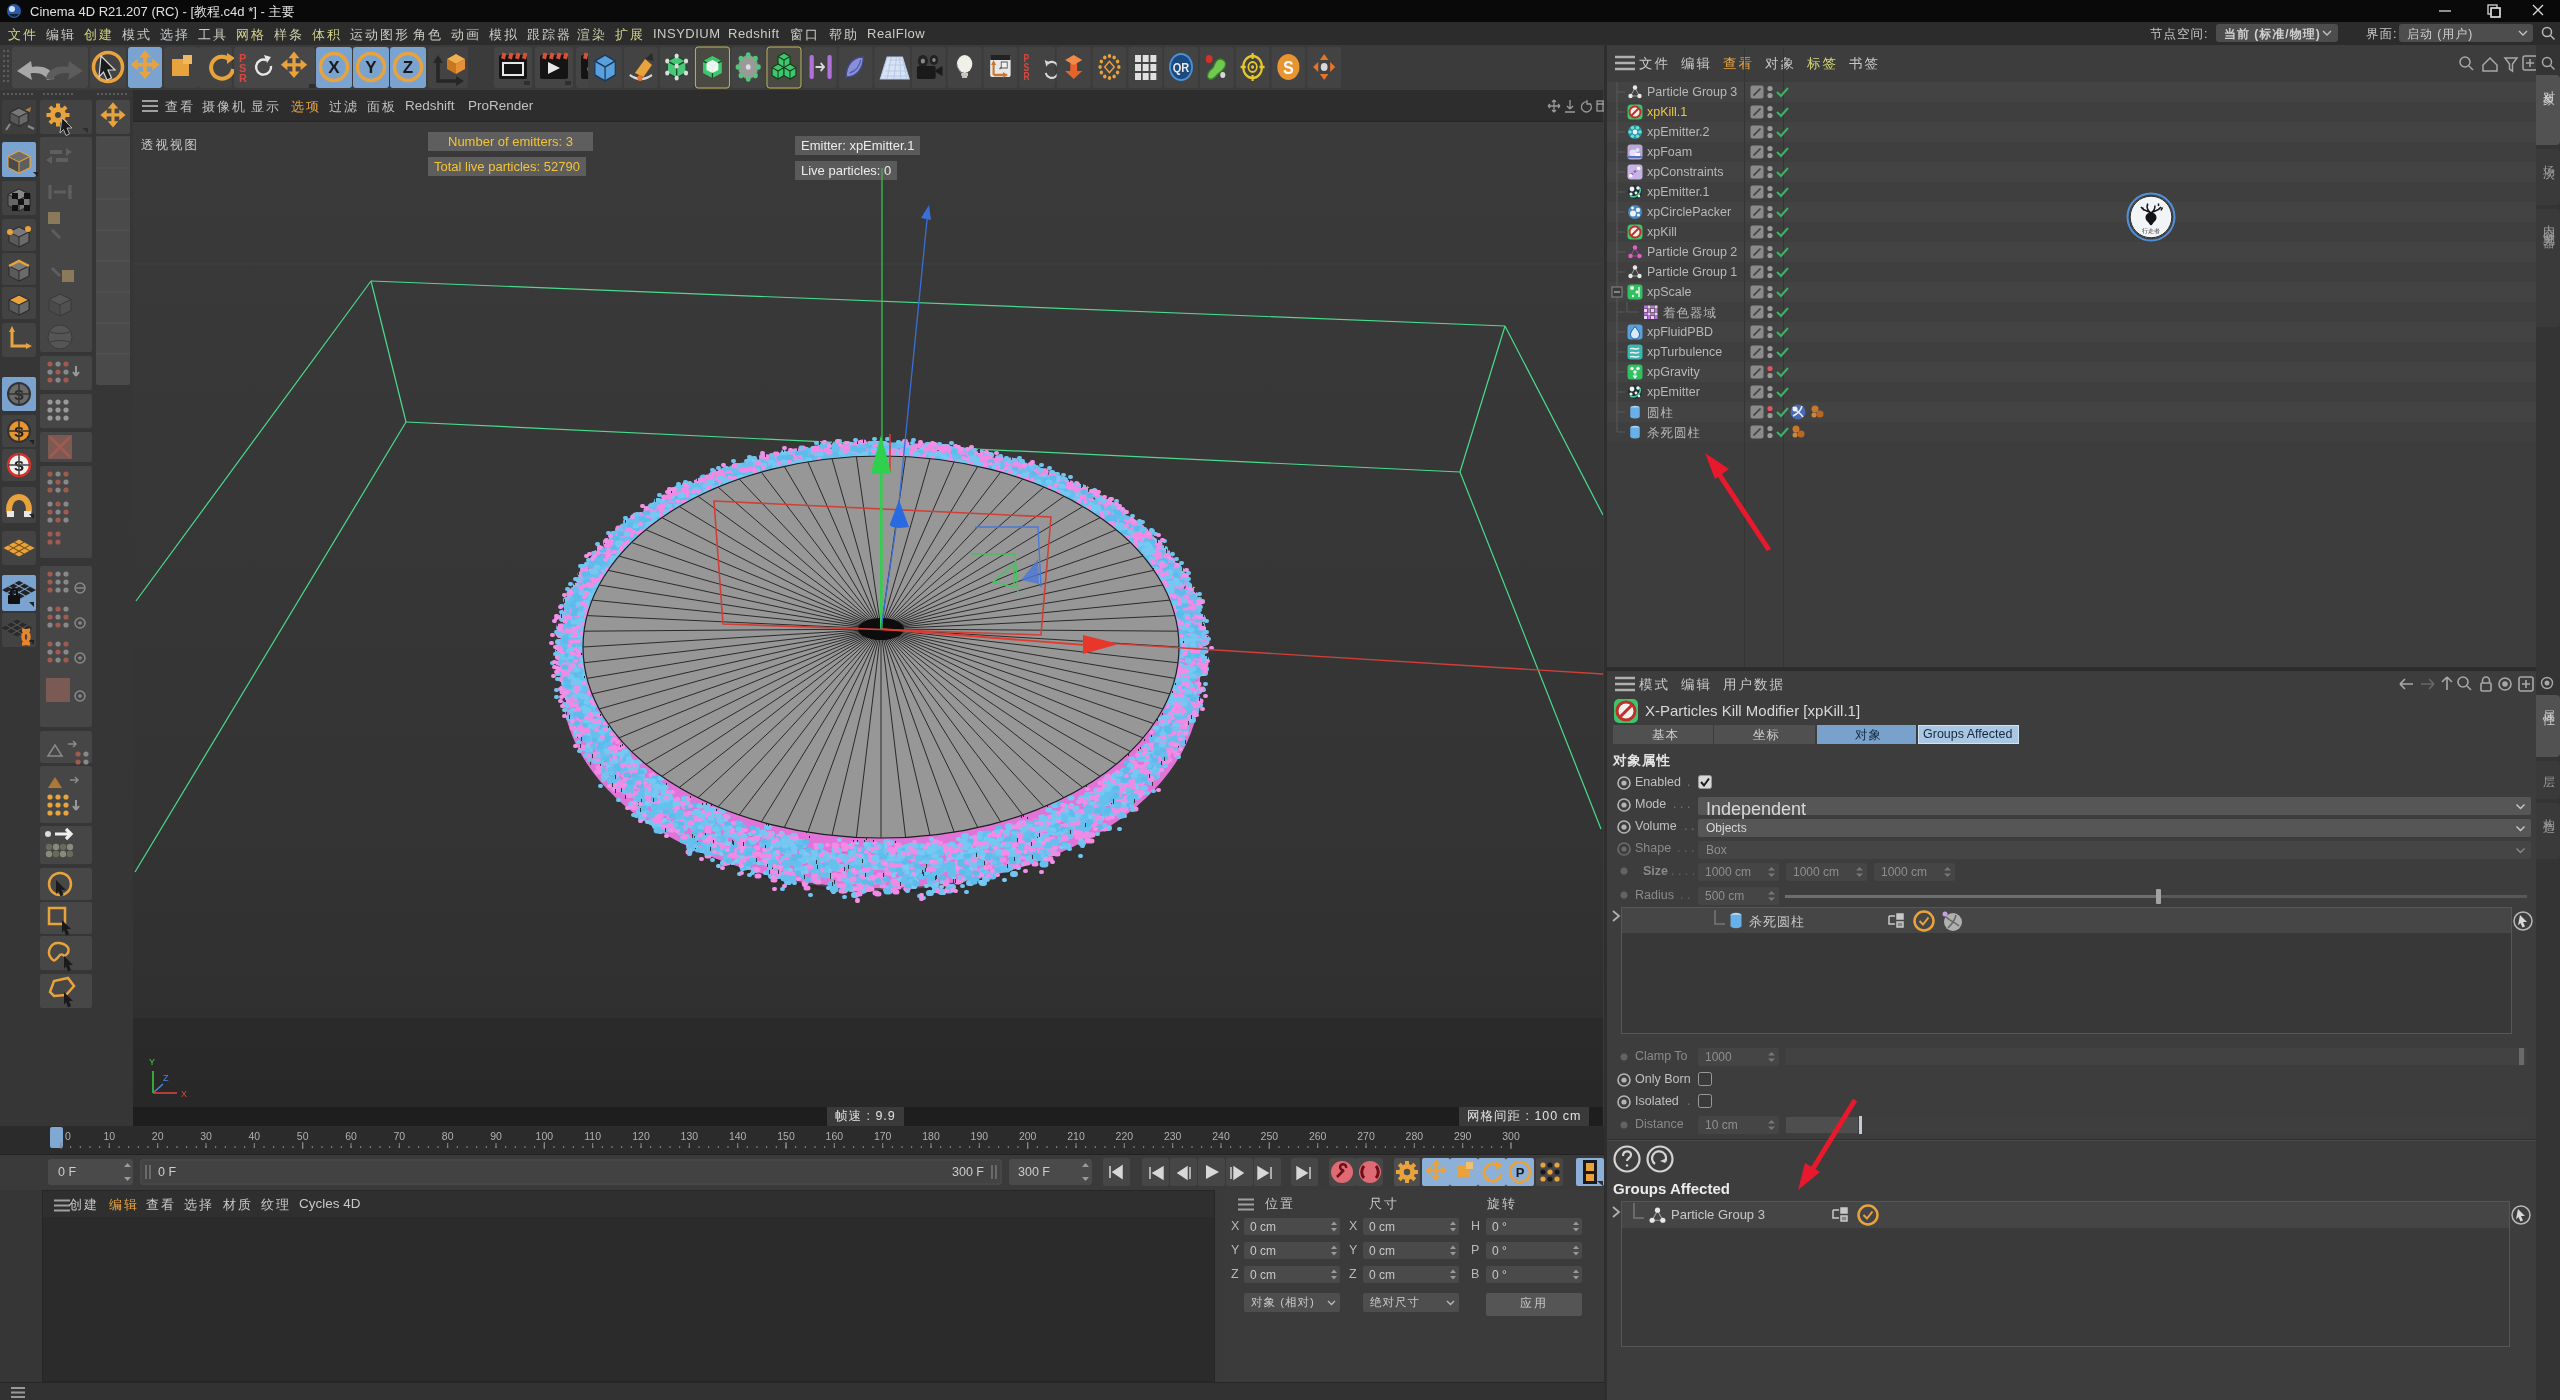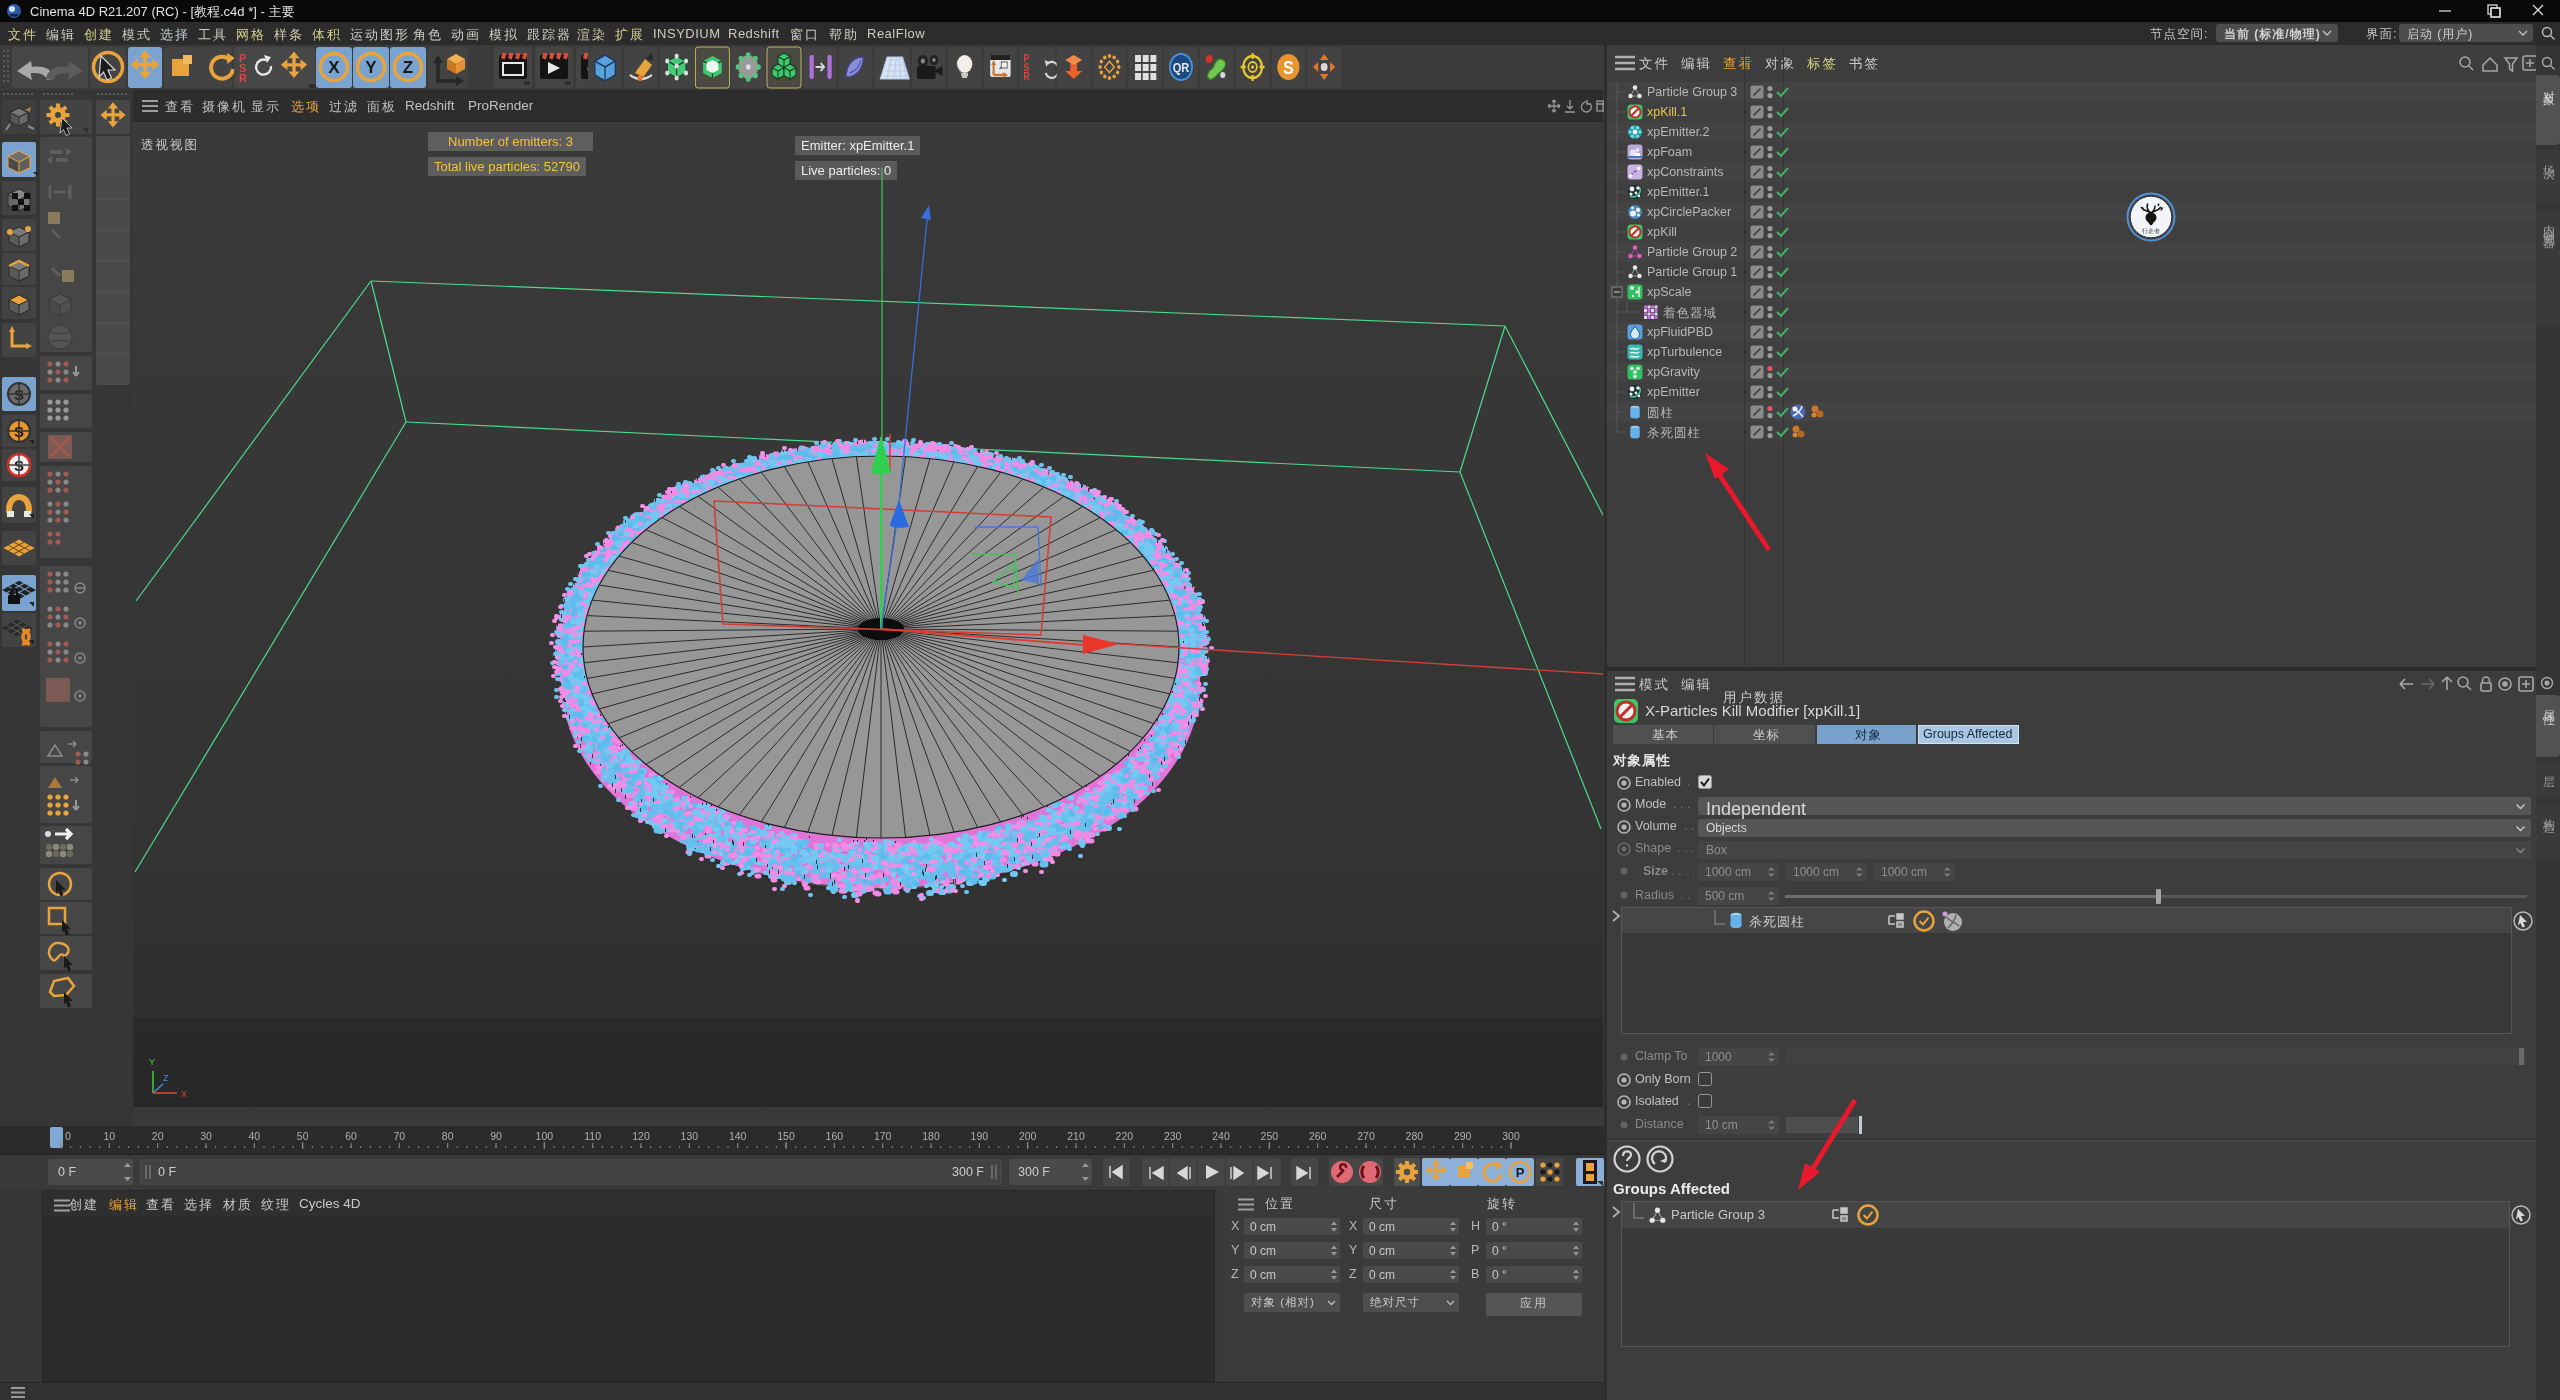--- a/index.html
+++ b/index.html
@@ -687,20 +687,24 @@
 <div class="abs" style="left:662px;top:38px;background:rgba(130,130,130,0.45);padding:2px 6px;font-size:13px;color:#ececec">Live particles: 0</div>
 <svg class="abs" style="left:8px;top:930px" width="70" height="50">
         <path d="M12 40V18" stroke="#38d438" stroke-width="1.5"></path>
         <path d="M12 40l10-9" stroke="#4a86e0" stroke-width="1.5"></path>
         <path d="M12 40h24" stroke="#e04438" stroke-width="1.5"></path>
         <text x="8" y="12" font-size="9" fill="#38d438" font-family="Liberation Sans">Y</text>
         <text x="22" y="28" font-size="9" fill="#4a86e0" font-family="Liberation Sans">Z</text>
         <text x="40" y="44" font-size="9" fill="#e04438" font-family="Liberation Sans">X</text>
       </svg>
 </div>
+<div class="abs" style="left:133px;top:1107px;width:1470px;height:19px;background:#1e1e1e">
+<div class="abs" style="left:694px;top:0px;background:#3a3a3a;padding:1px 8px;font-size:12.5px;color:#e0e0e0;letter-spacing:1px">帧速 : 9.9</div>
+<div class="abs" style="left:1326px;top:0px;background:#3a3a3a;padding:1px 8px;font-size:12.5px;color:#e0e0e0;letter-spacing:1px">网格间距 : 100 cm</div>
+</div>
 <svg class="abs" style="left:0;top:1126px" width="1604" height="29">
 <rect width="1604" height="29" fill="#2b2b2b"></rect>
 <rect x="50" y="1" width="13" height="21" rx="2" fill="#7fa8d2"></rect>
 <text x="65.0" y="14" font-size="10.5" fill="#b0b0b0" text-anchor="start" font-family="Liberation Sans">0</text>
       <text x="109.333" y="14" font-size="10.5" fill="#b0b0b0" text-anchor="middle" font-family="Liberation Sans">10</text>
       <text x="157.666" y="14" font-size="10.5" fill="#b0b0b0" text-anchor="middle" font-family="Liberation Sans">20</text>
       <text x="205.99900000000002" y="14" font-size="10.5" fill="#b0b0b0" text-anchor="middle" font-family="Liberation Sans">30</text>
       <text x="254.33200000000002" y="14" font-size="10.5" fill="#b0b0b0" text-anchor="middle" font-family="Liberation Sans">40</text>
       <text x="302.665" y="14" font-size="10.5" fill="#b0b0b0" text-anchor="middle" font-family="Liberation Sans">50</text>
       <text x="350.99800000000005" y="14" font-size="10.5" fill="#b0b0b0" text-anchor="middle" font-family="Liberation Sans">60</text>
@@ -1347,21 +1351,21 @@
 <svg class="abs" style="left:90px;top:405px" width="90" height="115">
         <path d="M18 18L72 100" stroke="#e8192c" stroke-width="5"></path>
         <path d="M8 3l10 26 14-10z" fill="#e8192c"></path>
       </svg>
 <div class="abs" style="left:0;top:622px;width:929px;height:4px;background:#2c2c2c"></div>
 <svg class="abs" style="left:7px;top:631px" width="22" height="16">
         <path d="M1 2h20M1 8h20M1 14h20" stroke="#b0b0b0" stroke-width="2.5"></path>
       </svg>
 <div style="position:absolute;left:32px;top:631px;font-size:13.5px;color:#c8c8c8;font-weight:normal;letter-spacing:2px;white-space:nowrap;">模式</div>
 <div style="position:absolute;left:74px;top:631px;font-size:13.5px;color:#c8c8c8;font-weight:normal;letter-spacing:2px;white-space:nowrap;">编辑</div>
-<div style="position:absolute;left:116px;top:631px;font-size:13.5px;color:#c8c8c8;font-weight:normal;letter-spacing:2px;white-space:nowrap;margin-top:13px;">用户数据</div>
+<div style="position:absolute;left:116px;top:631px;font-size:13.5px;color:#c8c8c8;font-weight:normal;letter-spacing:2px;white-space:nowrap;">用户数据</div>
 <svg class="abs" style="left:790px;top:629px" width="140" height="20" fill="none" stroke="#a8a8a8" stroke-width="1.6">
         <path d="M16 10H3m0 0l5-5M3 10l5 5"></path>
         <path d="M24 10h13m0 0l-5-5m5 5l-5 5" stroke="#686868"></path>
         <path d="M50 16V3m0 0l-5 5m5-5l5 5"></path>
         <circle cx="66" cy="8" r="5"></circle>
         <path d="M70 12l4 4"></path>
         <rect x="84" y="9" width="10" height="8" rx="1"></rect>
         <path d="M85.5 9V6.5a3.5 3.5 0 0 1 7 0V9"></path>
         <circle cx="108" cy="10" r="6"></circle>
         <circle cx="108" cy="10" r="2" fill="#a8a8a8"></circle>

